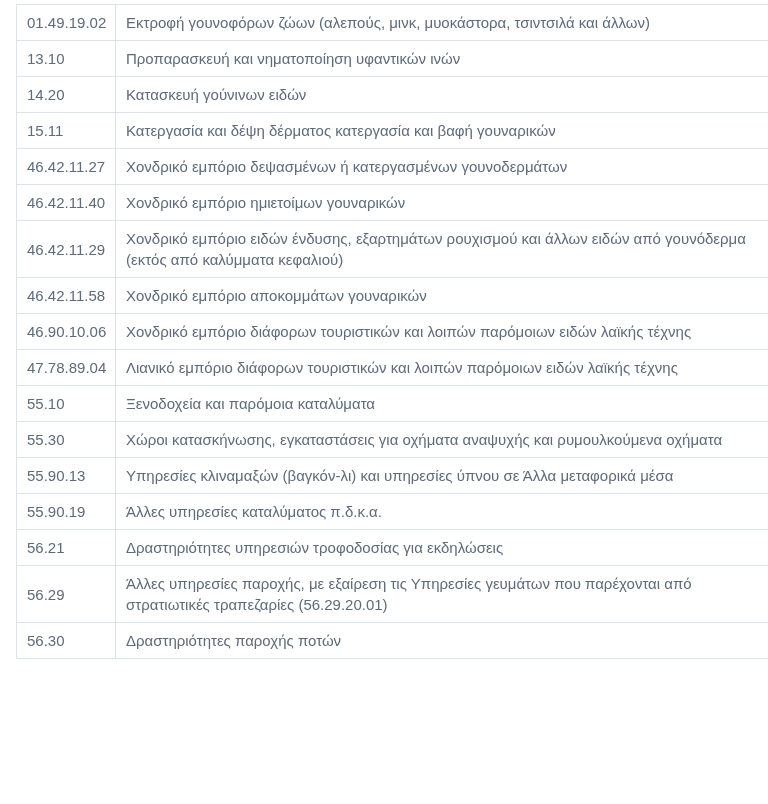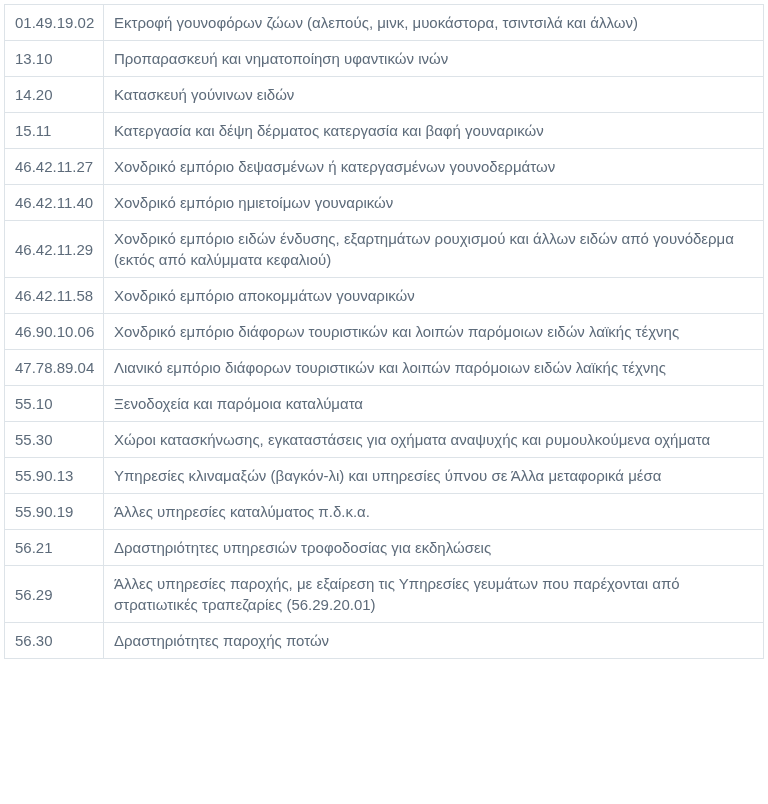--- a/index.html
+++ b/index.html
@@ -8,21 +8,21 @@
     background: #ffffff;
   }
   body {
     width: 768px;
     height: 804px;
     overflow: hidden;
     font-family: "Liberation Sans", "DejaVu Sans", sans-serif;
     -webkit-font-smoothing: antialiased;
   }
   .table-wrap {
-    padding: 4px 4px 0 4px;
+    padding: 4px 4px 0 16px;
     box-sizing: border-box;
     border-radius: 12px;
   }
   table.kad-table {
     border-collapse: collapse;
     width: 760px;
     table-layout: fixed;
     color: var(--text-color, #5d6b7a);
     font-size: 15px;
     line-height: 21px;

